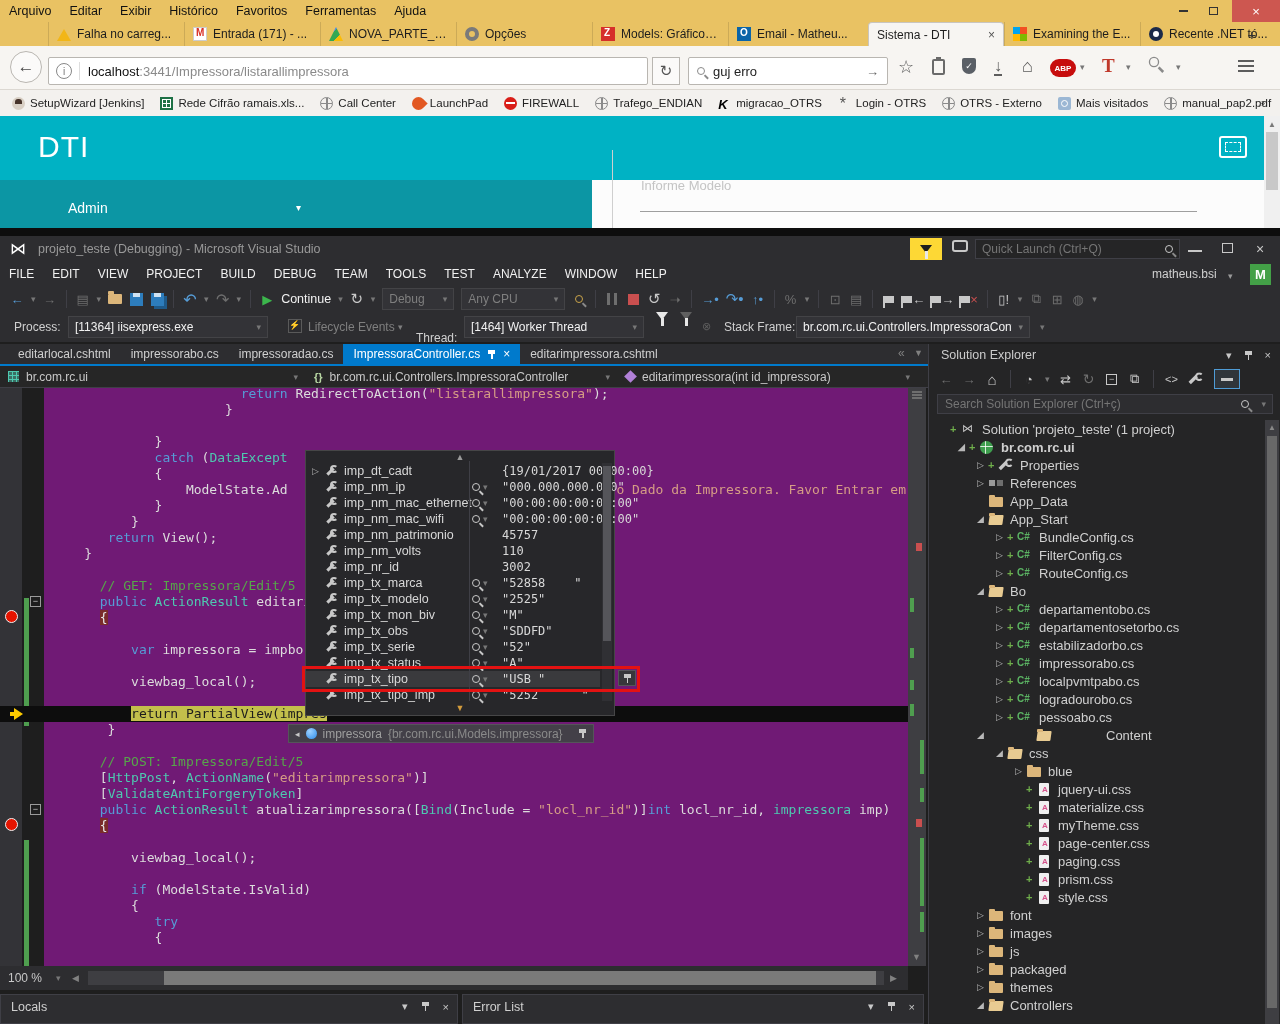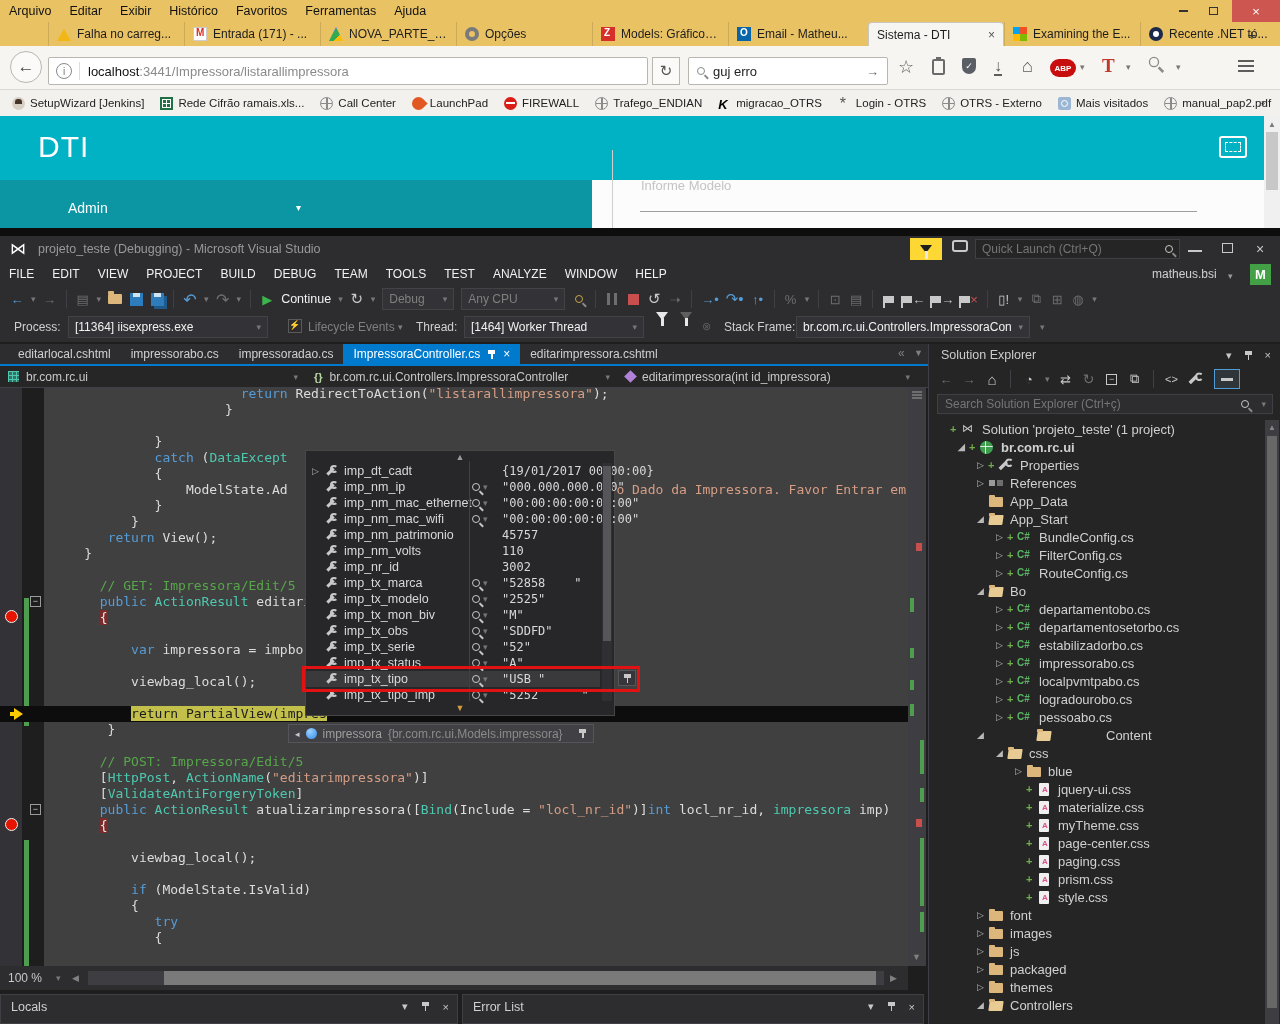--- a/index.html
+++ b/index.html
@@ -97,21 +97,21 @@
   .pincss::after{content:"";position:absolute;left:4px;top:4px;width:1.5px;height:5px;background:currentColor}
   #bluebar{position:absolute;left:0;top:364px;width:928px;height:2px;background:#007acc}
   #crumbs{position:absolute;left:0;top:366px;width:928px;height:22px;background:#262626;border-bottom:1px solid #3f3f46;display:flex;align-items:center;font-size:12px;color:#c8c8c8}
   .crumb{display:flex;align-items:center;gap:7px;padding:0 8px}
   .crumb .caret{margin-left:6px}
   .crumb1{width:306px}.crumb2{width:312px}.crumb3{width:300px}
   .asmic{width:11px;height:11px;background:linear-gradient(#4ec9b0 1px,transparent 1px) 0 0/100% 4px,linear-gradient(90deg,#4ec9b0 1px,transparent 1px) 0 0/4px 100%,#3a6e64}
   .clsic{color:#b8d7a3;font-weight:bold;font-size:11px}
   .methic{width:9px;height:9px;background:#b180d7;transform:rotate(45deg)}
   
-  #editor{position:absolute;left:0;top:388px;width:908px;height:578px;background:#404040;overflow:hidden}
+  #editor{position:absolute;left:0;top:388px;width:908px;height:578px;background:#701a75;overflow:hidden}
   #bpmargin{position:absolute;left:0;top:0;width:22px;height:578px;background:#333337}
   #glyphlane{position:absolute;left:22px;top:0;width:22px;height:578px;background:#1e1e1e}
   .greenbar{position:absolute;left:24px;width:5px;background:#4f9e4f}
   .code{position:absolute;left:0;top:-2px;width:100%}
   .cl{height:16px;padding-left:45px;white-space:pre;font-family:"DejaVu Sans Mono",monospace;font-size:13px;line-height:16px;color:#dcdcdc}
   .cl.cur{background:#0d0d0d}
   .tk.kw{color:#569cd6}.tk.ty{color:#4ec9b0}.tk.str{color:#d69d85}.tk.com{color:#57a64a}
   .tk.cur{background:#c3bf4b;color:#1c1c1c}
   .tk.bpb{background:#7a2b2b;color:#e8e8e8}
   .bpdot{position:absolute;left:5px;width:13px;height:13px;background:#e51400;border-radius:50%;border:1px solid #f0f0f0}
@@ -479,21 +479,21 @@
 
   <div id="vs-debugloc">
     <span style="position:absolute;left:14px;top:8px">Process:</span>
     <span class="combo lit" style="position:absolute;left:68px;top:4px;width:200px">
         <span>[11364] iisexpress.exe</span>
         <span class="caret">▾</span>
       </span>
     <span style="position:absolute;left:288px;top:7px;width:14px;height:14px;border:1px solid #5a5a5a;color:#7f7f7f;font-size:9px;text-align:center">⚡</span>
     <span style="position:absolute;left:308px;top:8px;color:#7f7f7f">Lifecycle Events</span>
     <span class="caret" style="position:absolute;left:398px;top:10px;color:#7f7f7f">▾</span>
-    <span style="position:absolute;left:416px;top:8px">Thread:</span>
+    <span style="position:absolute;left:416px;top:19px">Thread:</span>
     <span class="combo lit" style="position:absolute;left:464px;top:4px;width:180px">
         <span>[1464] Worker Thread</span>
         <span class="caret">▾</span>
       </span>
     <span style="position:absolute;left:656px;top:8px"><span class="funnel"></span></span>
     <span style="position:absolute;left:680px;top:8px;color:#5f5f5f"><span class="funnel" style="border-top-color:#5f5f5f;transform:scale(.9)"></span></span>
     <span style="position:absolute;left:702px;top:8px;color:#5f5f5f;font-size:11px">⊗</span>
     <span style="position:absolute;left:724px;top:8px">Stack Frame:</span>
     <span class="combo lit" style="position:absolute;left:796px;top:4px;width:234px">
         <span style="overflow:hidden;white-space:nowrap">br.com.rc.ui.Controllers.ImpressoraContro</span>

